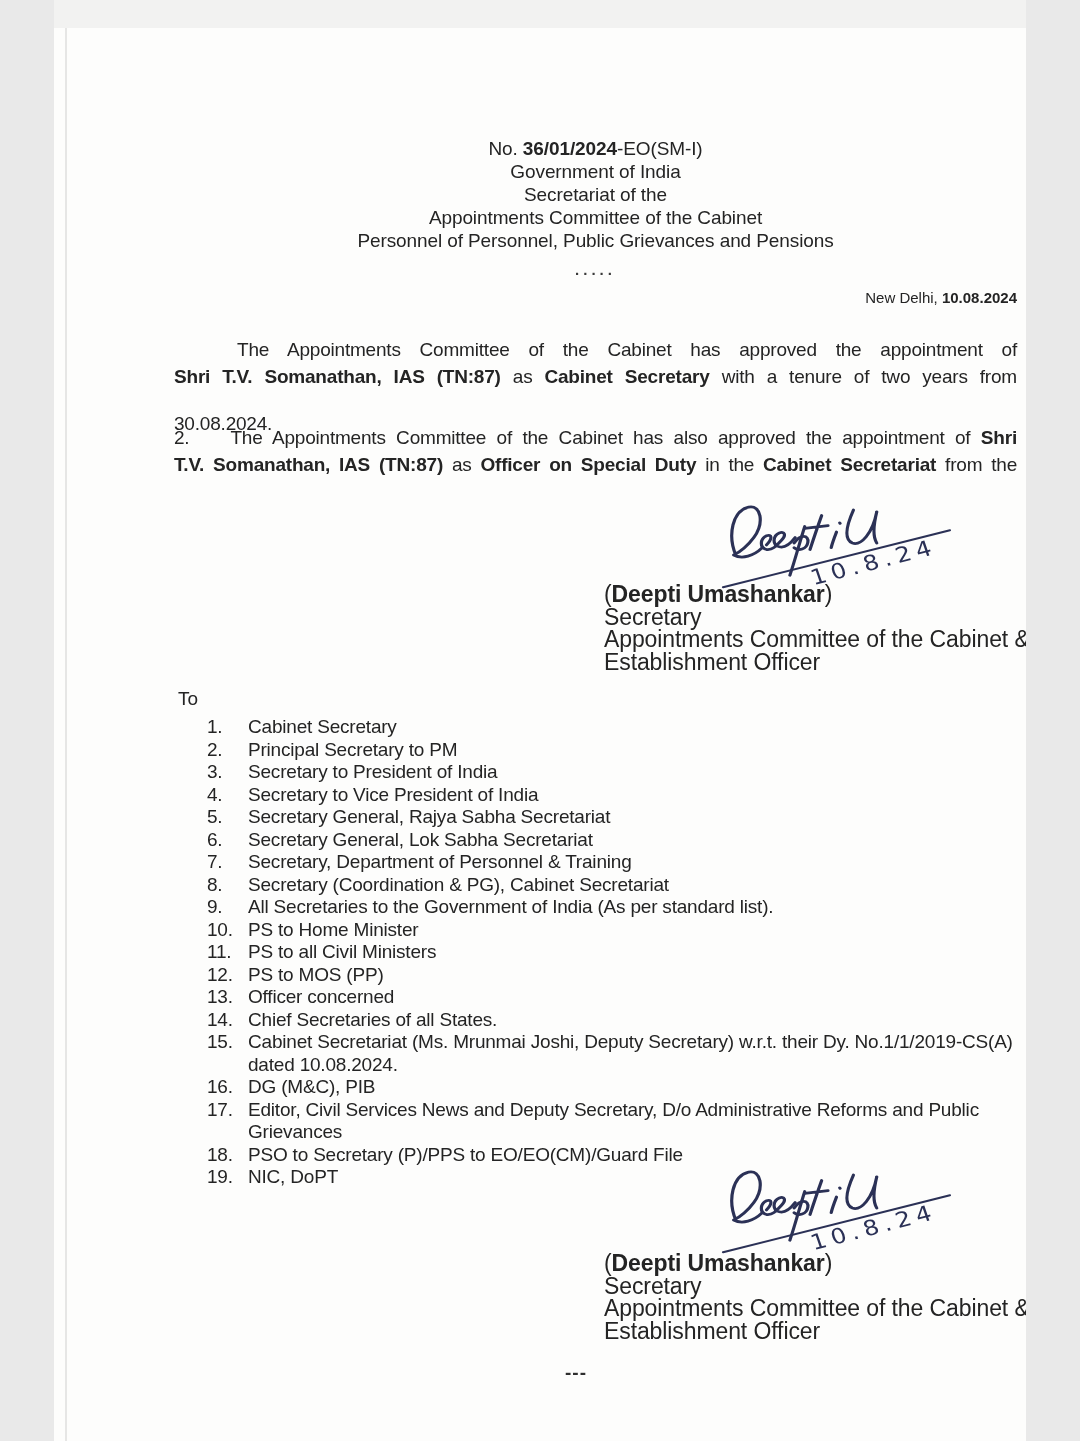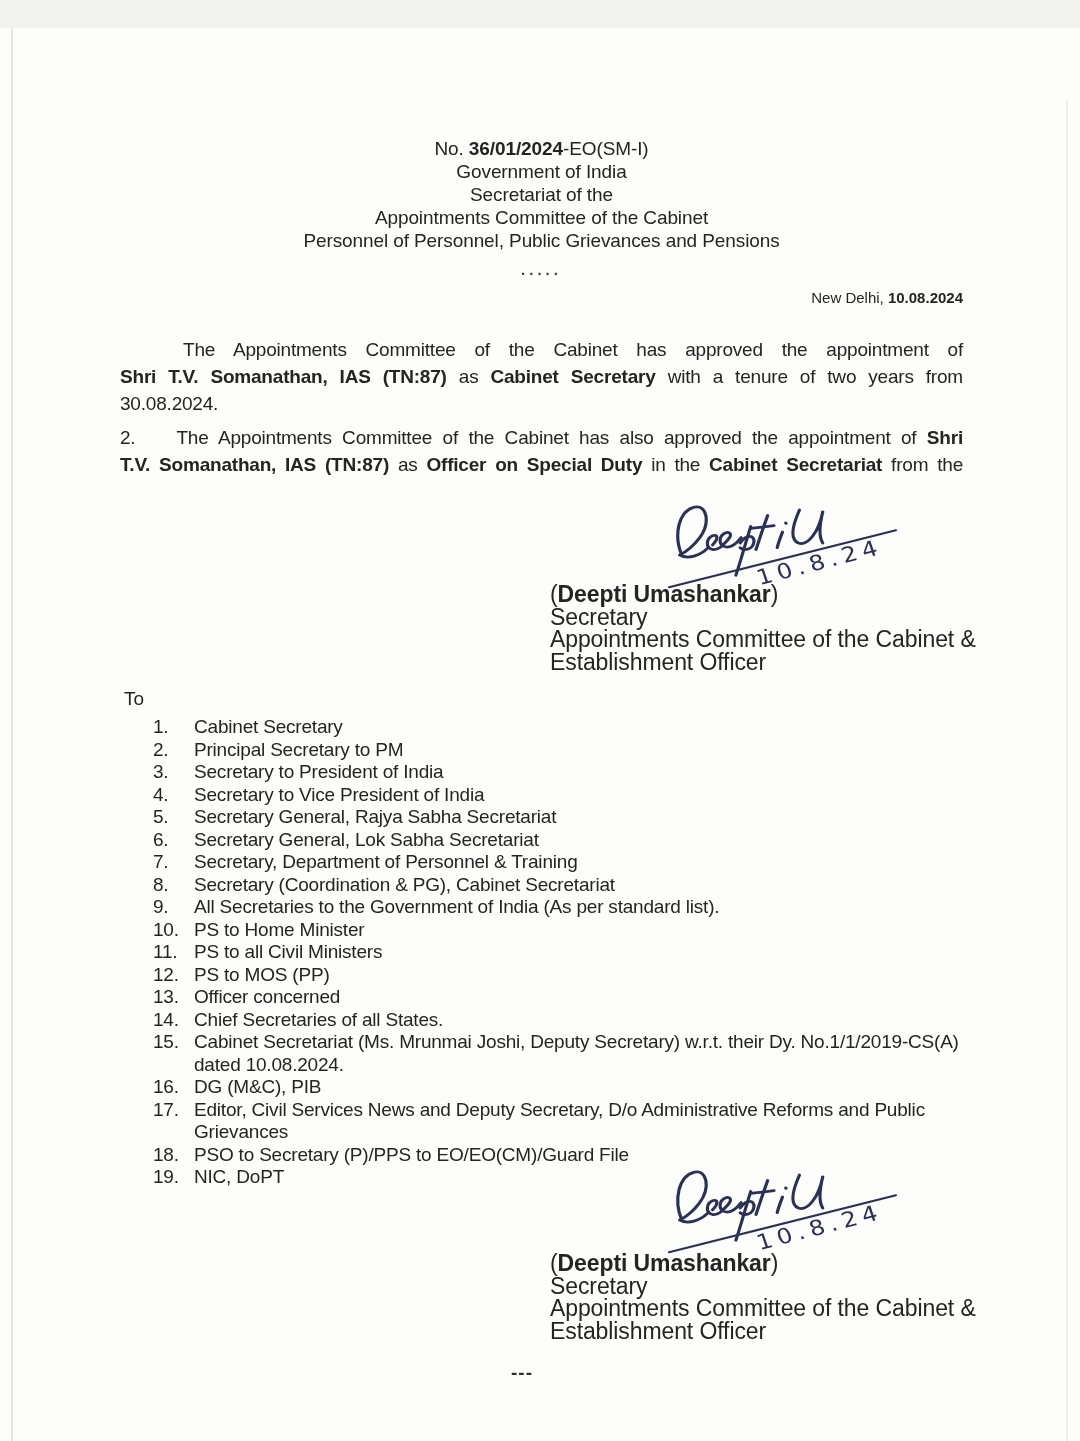--- a/index.html
+++ b/index.html
@@ -1,34 +1,34 @@
 <!DOCTYPE html>
 <html><head>
 <meta charset="utf-8">
 <style>
   html,body{margin:0;padding:0;background:#e9e9e9;}
   .page{
-    position:relative;width:1080px;height:1441px;margin:0 auto;
+    position:relative;width:972px;height:1441px;margin:0 auto;
     background:#fdfdfc;overflow:hidden;
     font-family:"Liberation Sans", sans-serif;color:#242424;
   }
   .topstrip{position:absolute;top:0;left:0;width:1080px;height:28px;background:#f2f2f1;}
   .edge-left{position:absolute;top:28px;left:11px;width:2px;height:1413px;background:rgba(110,110,110,.16);}
   .edge-right{position:absolute;top:100px;left:1066px;width:2px;height:1341px;background:rgba(130,130,130,.12);}
 
   .header{position:absolute;top:137px;left:120px;width:843px;text-align:center;
           font-size:19px;line-height:23px;letter-spacing:-0.1px;}
   .dots{margin-top:6px;font-size:15px;font-weight:bold;letter-spacing:4px;color:#3a3a3a;}
 
   .dateline{position:absolute;top:289px;left:120px;width:843px;text-align:right;font-size:15px;}
 
   .para{position:absolute;left:120px;width:843px;font-size:19px;line-height:27px;letter-spacing:-0.2px;}
   #para-1{top:336px;} #para-2{top:424px;}
   .pline{text-align:justify;text-align-last:justify;}
-  .pline-last{text-align-last:left;}
+  .pline-last{text-align-last:left;margin-top:20px;}
   .ind{display:inline-block;width:63px;}
   .tab{display:inline-block;width:41px;}
   .b{font-weight:bold;}
 
   .sigsvg{position:absolute;left:650px;width:265px;height:92px;}
   #sig-svg-1{top:498px;} #sig-svg-2{top:1163px;}
   .sig-names{position:absolute;left:550px;width:430px;text-align:left;
              font-size:23px;line-height:22.5px;letter-spacing:-0.1px;}
   #sig-names-1{top:583px;} #sig-names-2{top:1252px;}
 

